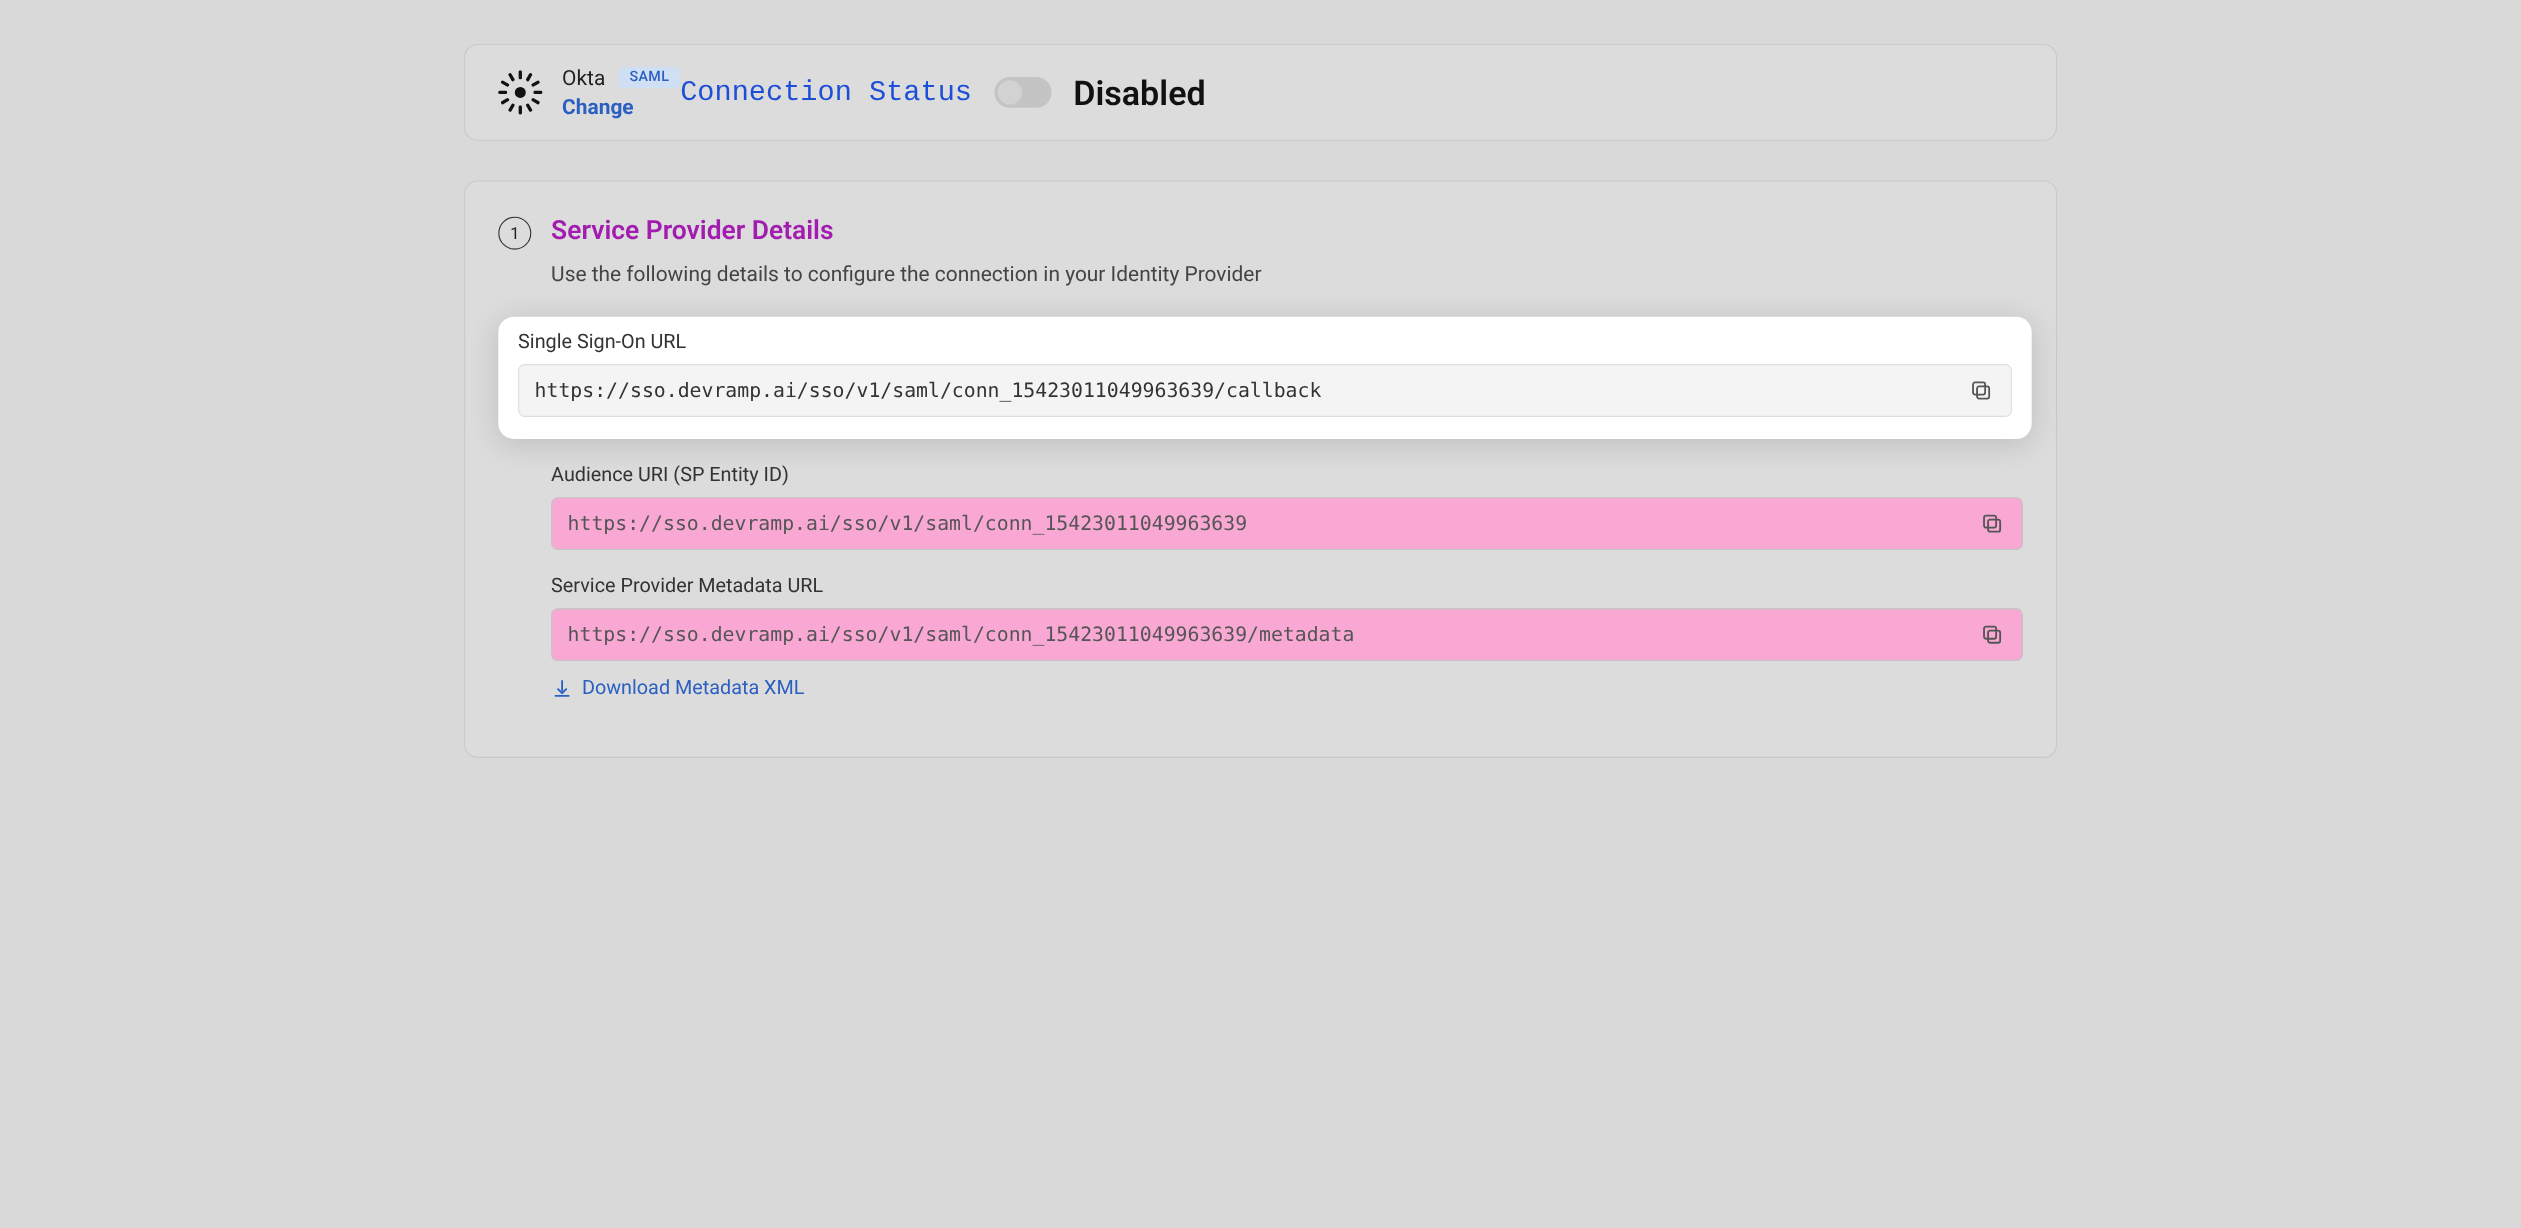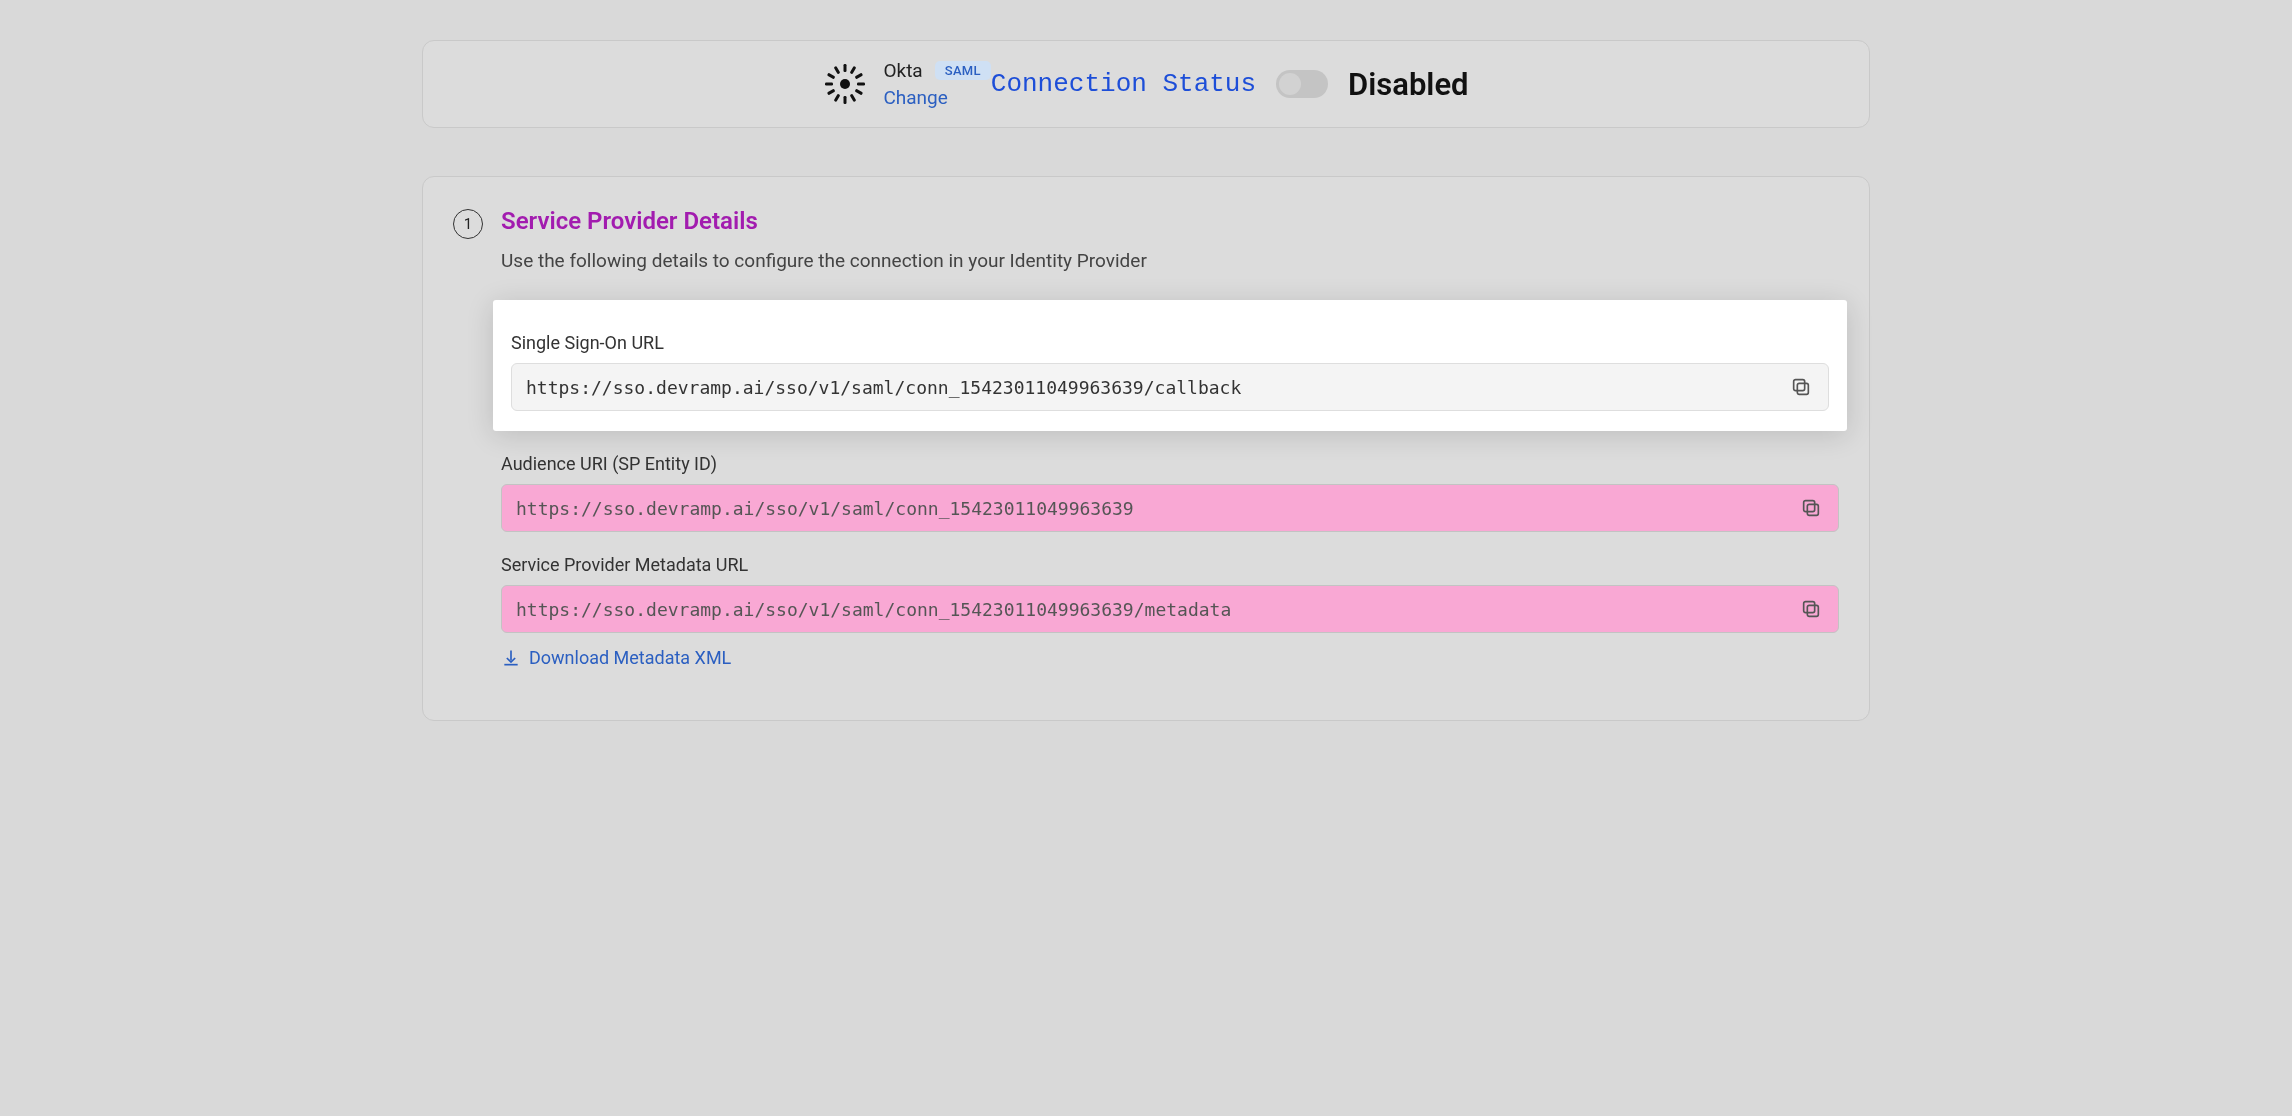--- a/index.html
+++ b/index.html
@@ -16,23 +16,23 @@
   }
   .card {
     border: 1px solid #c9c9c9;
     border-radius: 12px;
     background: #dcdcdc;
     padding: 20px 28px;
   }
   .header-card {
     display: flex;
     align-items: center;
-    justify-content: center;
+    justify-content: flex-start;
     padding: 18px 28px;
-    margin-bottom: 48px;
+    margin-bottom: 36px;
   }
   .provider-block {
     display: flex;
     align-items: center;
     gap: 16px;
   }
   .okta-icon {
     width: 44px;
     height: 44px;
     display: flex;
@@ -60,21 +60,21 @@
     color: #2b5fc1;
     font-size: 13px;
     font-weight: 500;
     padding: 2px 10px;
     border-radius: 5px;
     letter-spacing: 0.3px;
   }
   .change-link {
     color: #2b5fc1;
     font-size: 19px;
-    font-weight: 400;
+    font-weight: 700;
     cursor: pointer;
   }
   .status-block {
     display: flex;
     align-items: center;
     gap: 20px;
   }
   .status-label {
     font-size: 26px;
     color: #1d4ed8;
@@ -140,24 +140,23 @@
     margin-left: 48px;
     margin-bottom: 28px;
   }
 
   .field-wrap {
     margin-left: 48px;
     margin-bottom: 22px;
   }
   .highlight {
     background: #ffffff;
-    border-radius: 3px;
+    border-radius: 14px;
     box-shadow: 0 4px 28px rgba(0,0,0,0.14);
-    padding: 32px 18px 20px 18px;
-    margin-left: 40px;
+    padding: 12px 18px 20px 18px;
     margin-right: -8px;
     margin-bottom: 22px;
   }
   .field-label {
     font-size: 18px;
     color: #333;
     margin-bottom: 10px;
     font-weight: 400;
   }
   .field-box {

